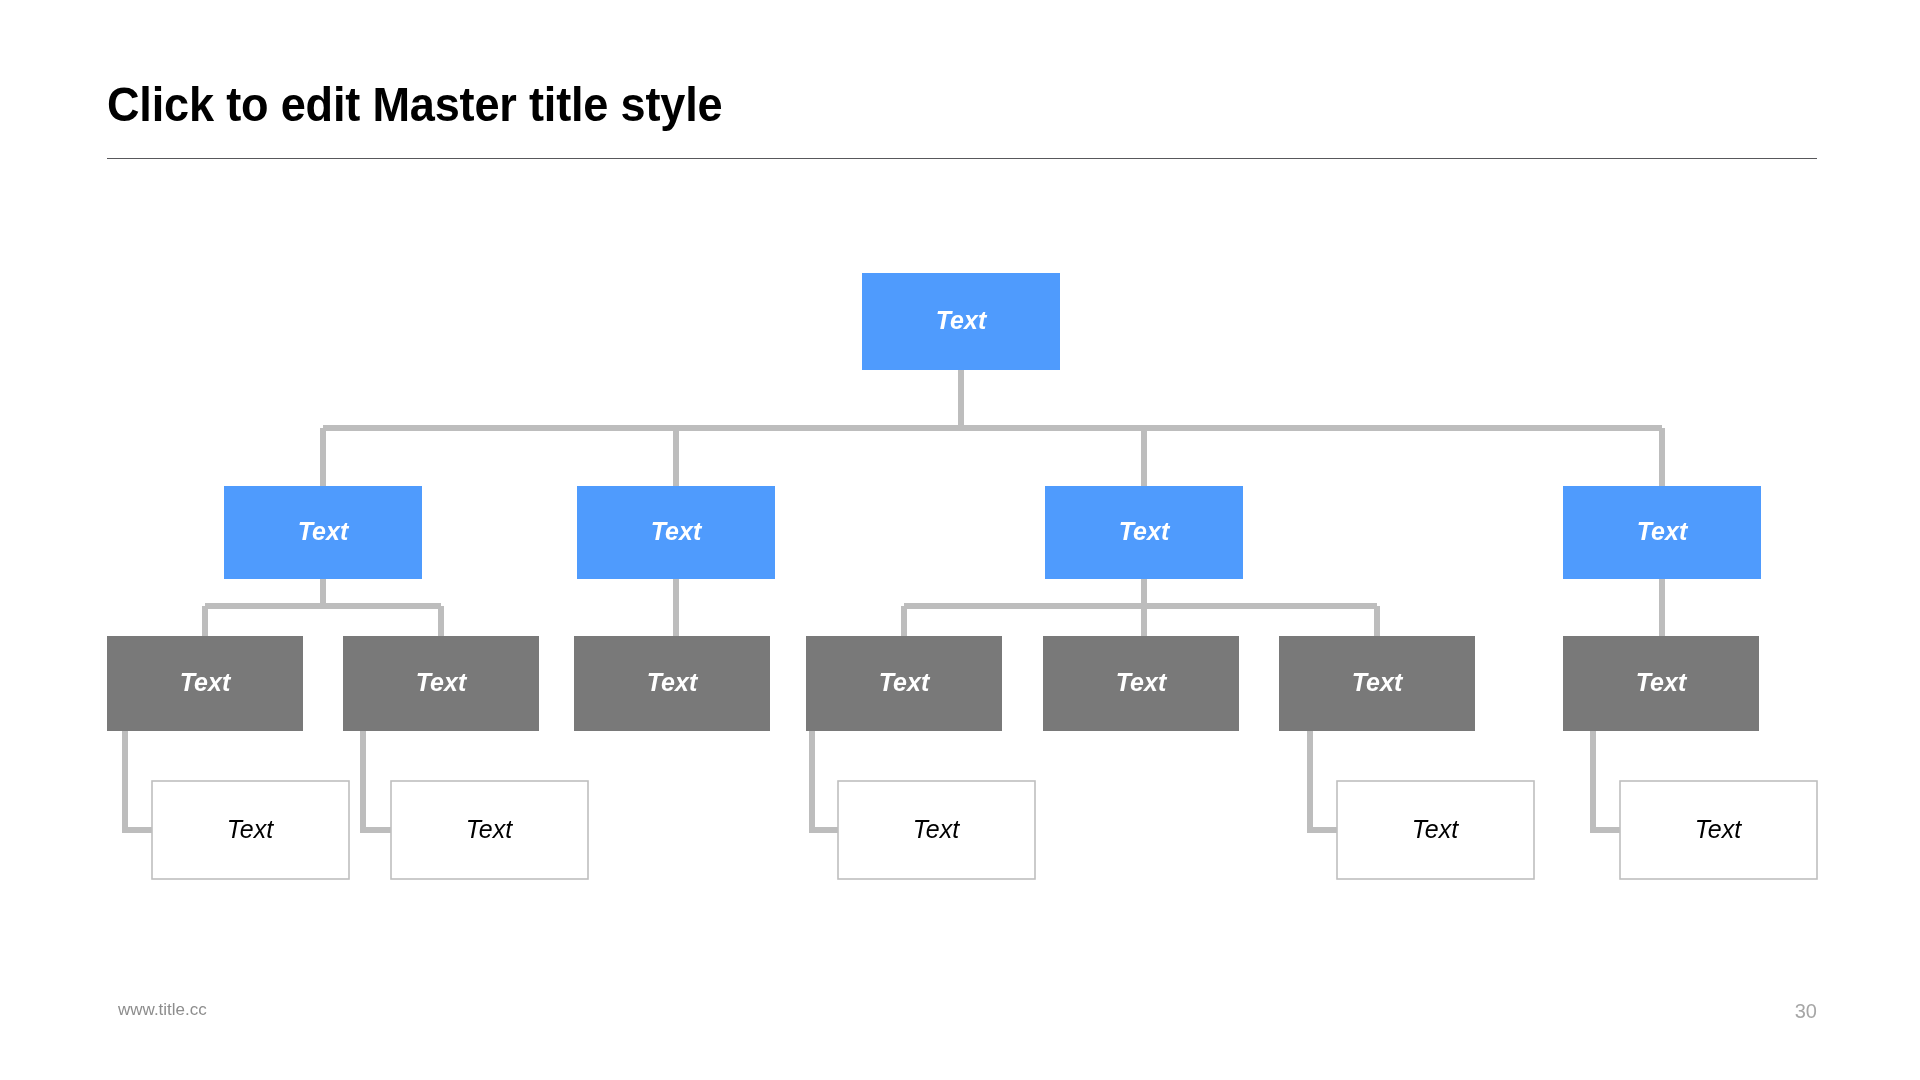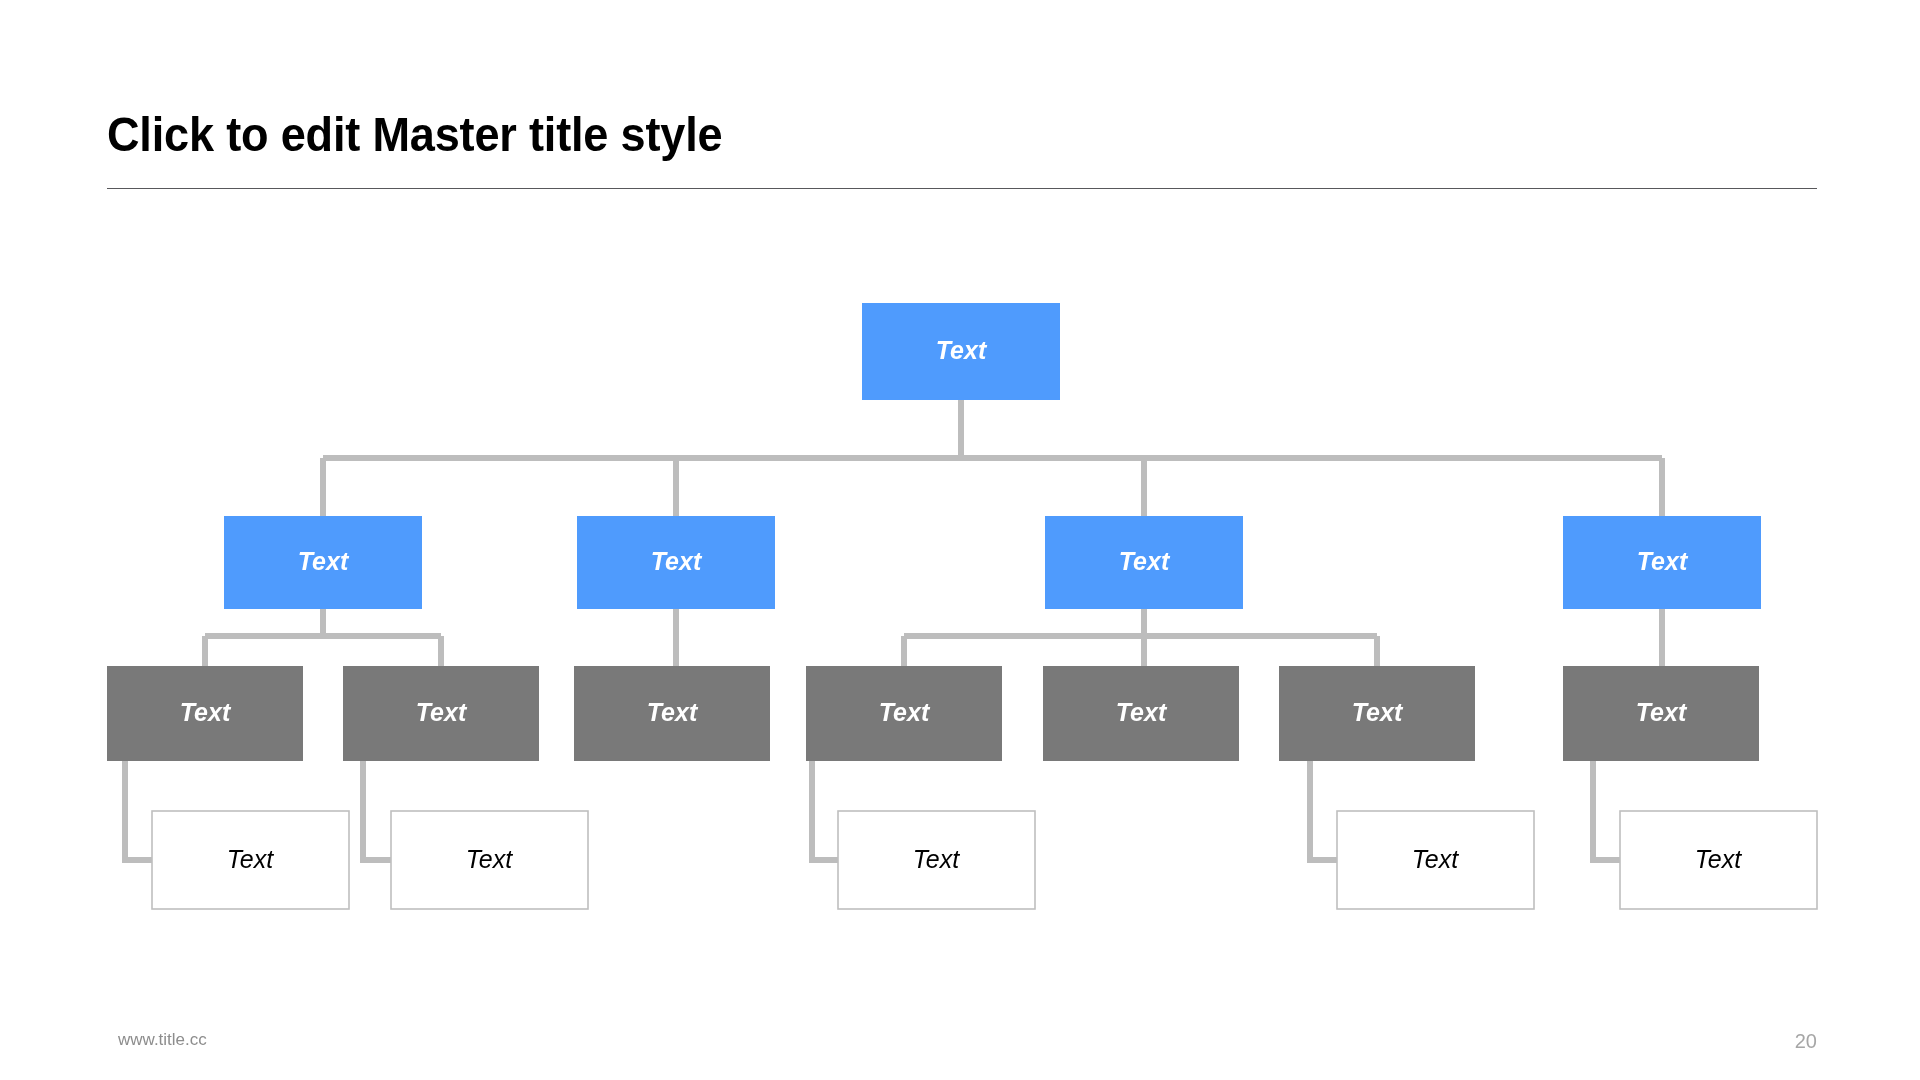--- a/index.html
+++ b/index.html
@@ -3,21 +3,21 @@
 <meta charset="utf-8">
 <style>
   html,body{margin:0;padding:0;}
   body{
     width:1920px;height:1080px;
     background:#ffffff;
     font-family:"Liberation Sans","DejaVu Sans",sans-serif;
     overflow:hidden;
     position:relative;
   }
-  .slide{position:absolute;inset:0;background:#fff;margin-top:30px;}
+  .slide{position:absolute;inset:0;background:#fff;}
 
   
   .title-block{position:absolute;left:107px;top:78px;width:1710px;}
   .slide-title{
     font-size:49px;
     font-weight:bold;
     color:#000000;
     letter-spacing:-0.2px;
     line-height:1.08;
     white-space:nowrap;
@@ -186,15 +186,15 @@
         <g>
           <rect x="1620" y="781" width="197" height="98" fill="#ffffff" stroke="#bfbfbf" stroke-width="1.6"></rect>
           <text class="node-text-leaf" x="1718" y="831">Text</text>
         </g>
       </g>
 
     </svg>
   </div>
 
   <div class="footer-left">www.title.cc</div>
-  <div class="footer-right">20</div>
+  <div class="footer-right">30</div>
 
 </div>
 
 </body></html>

